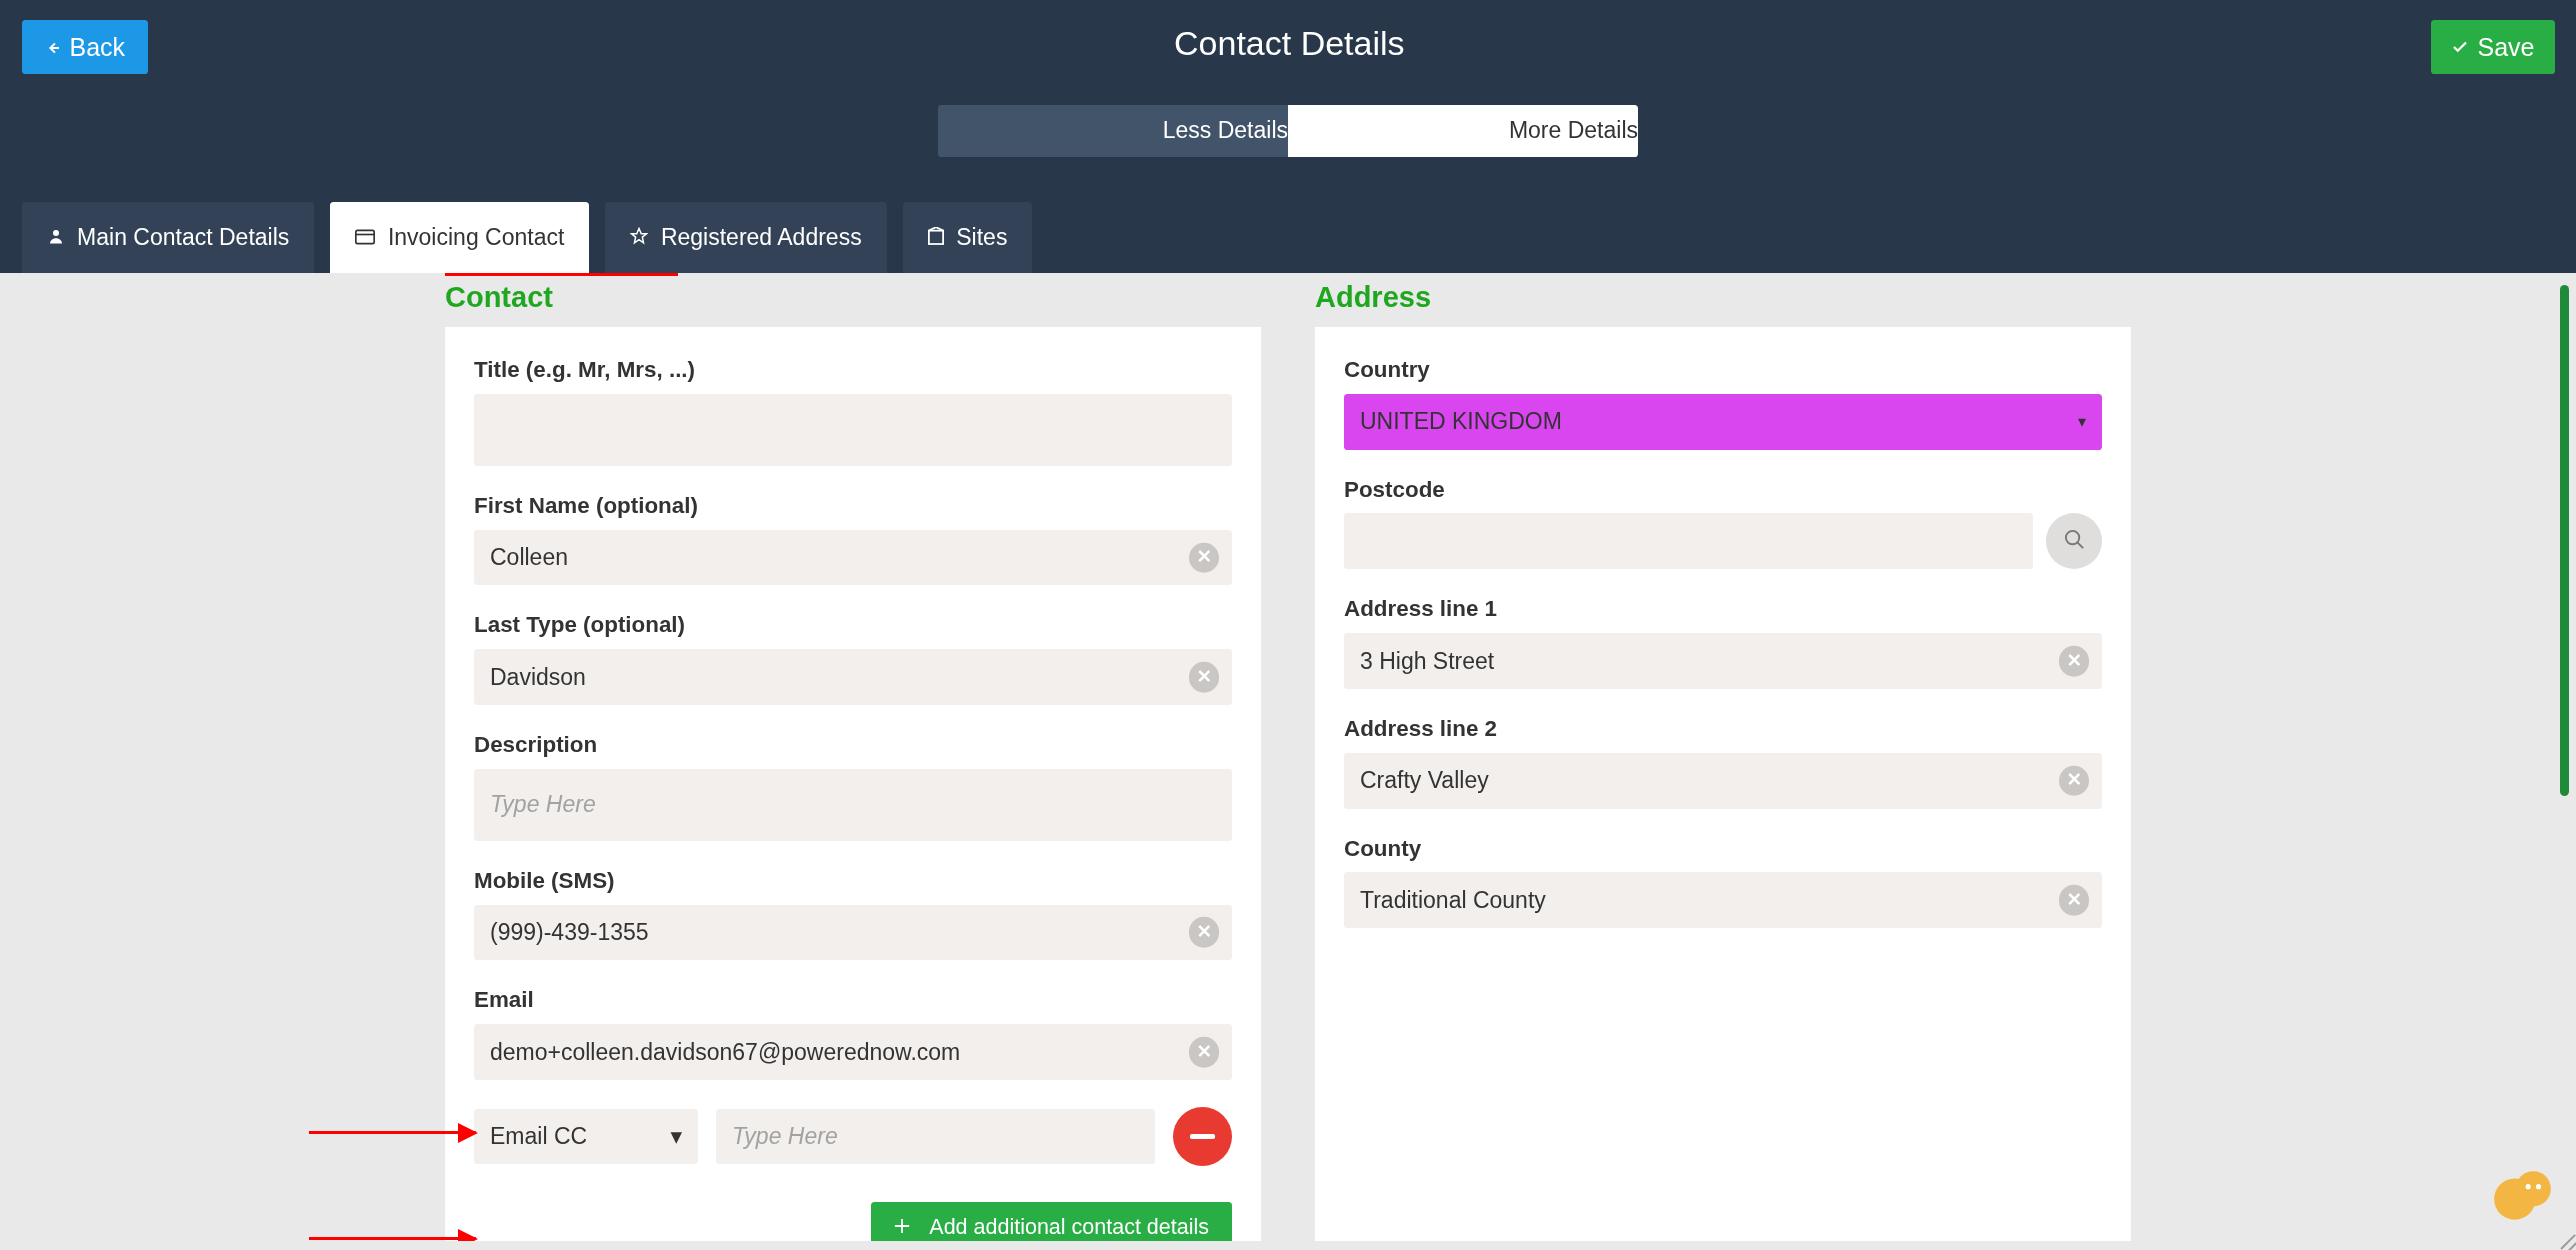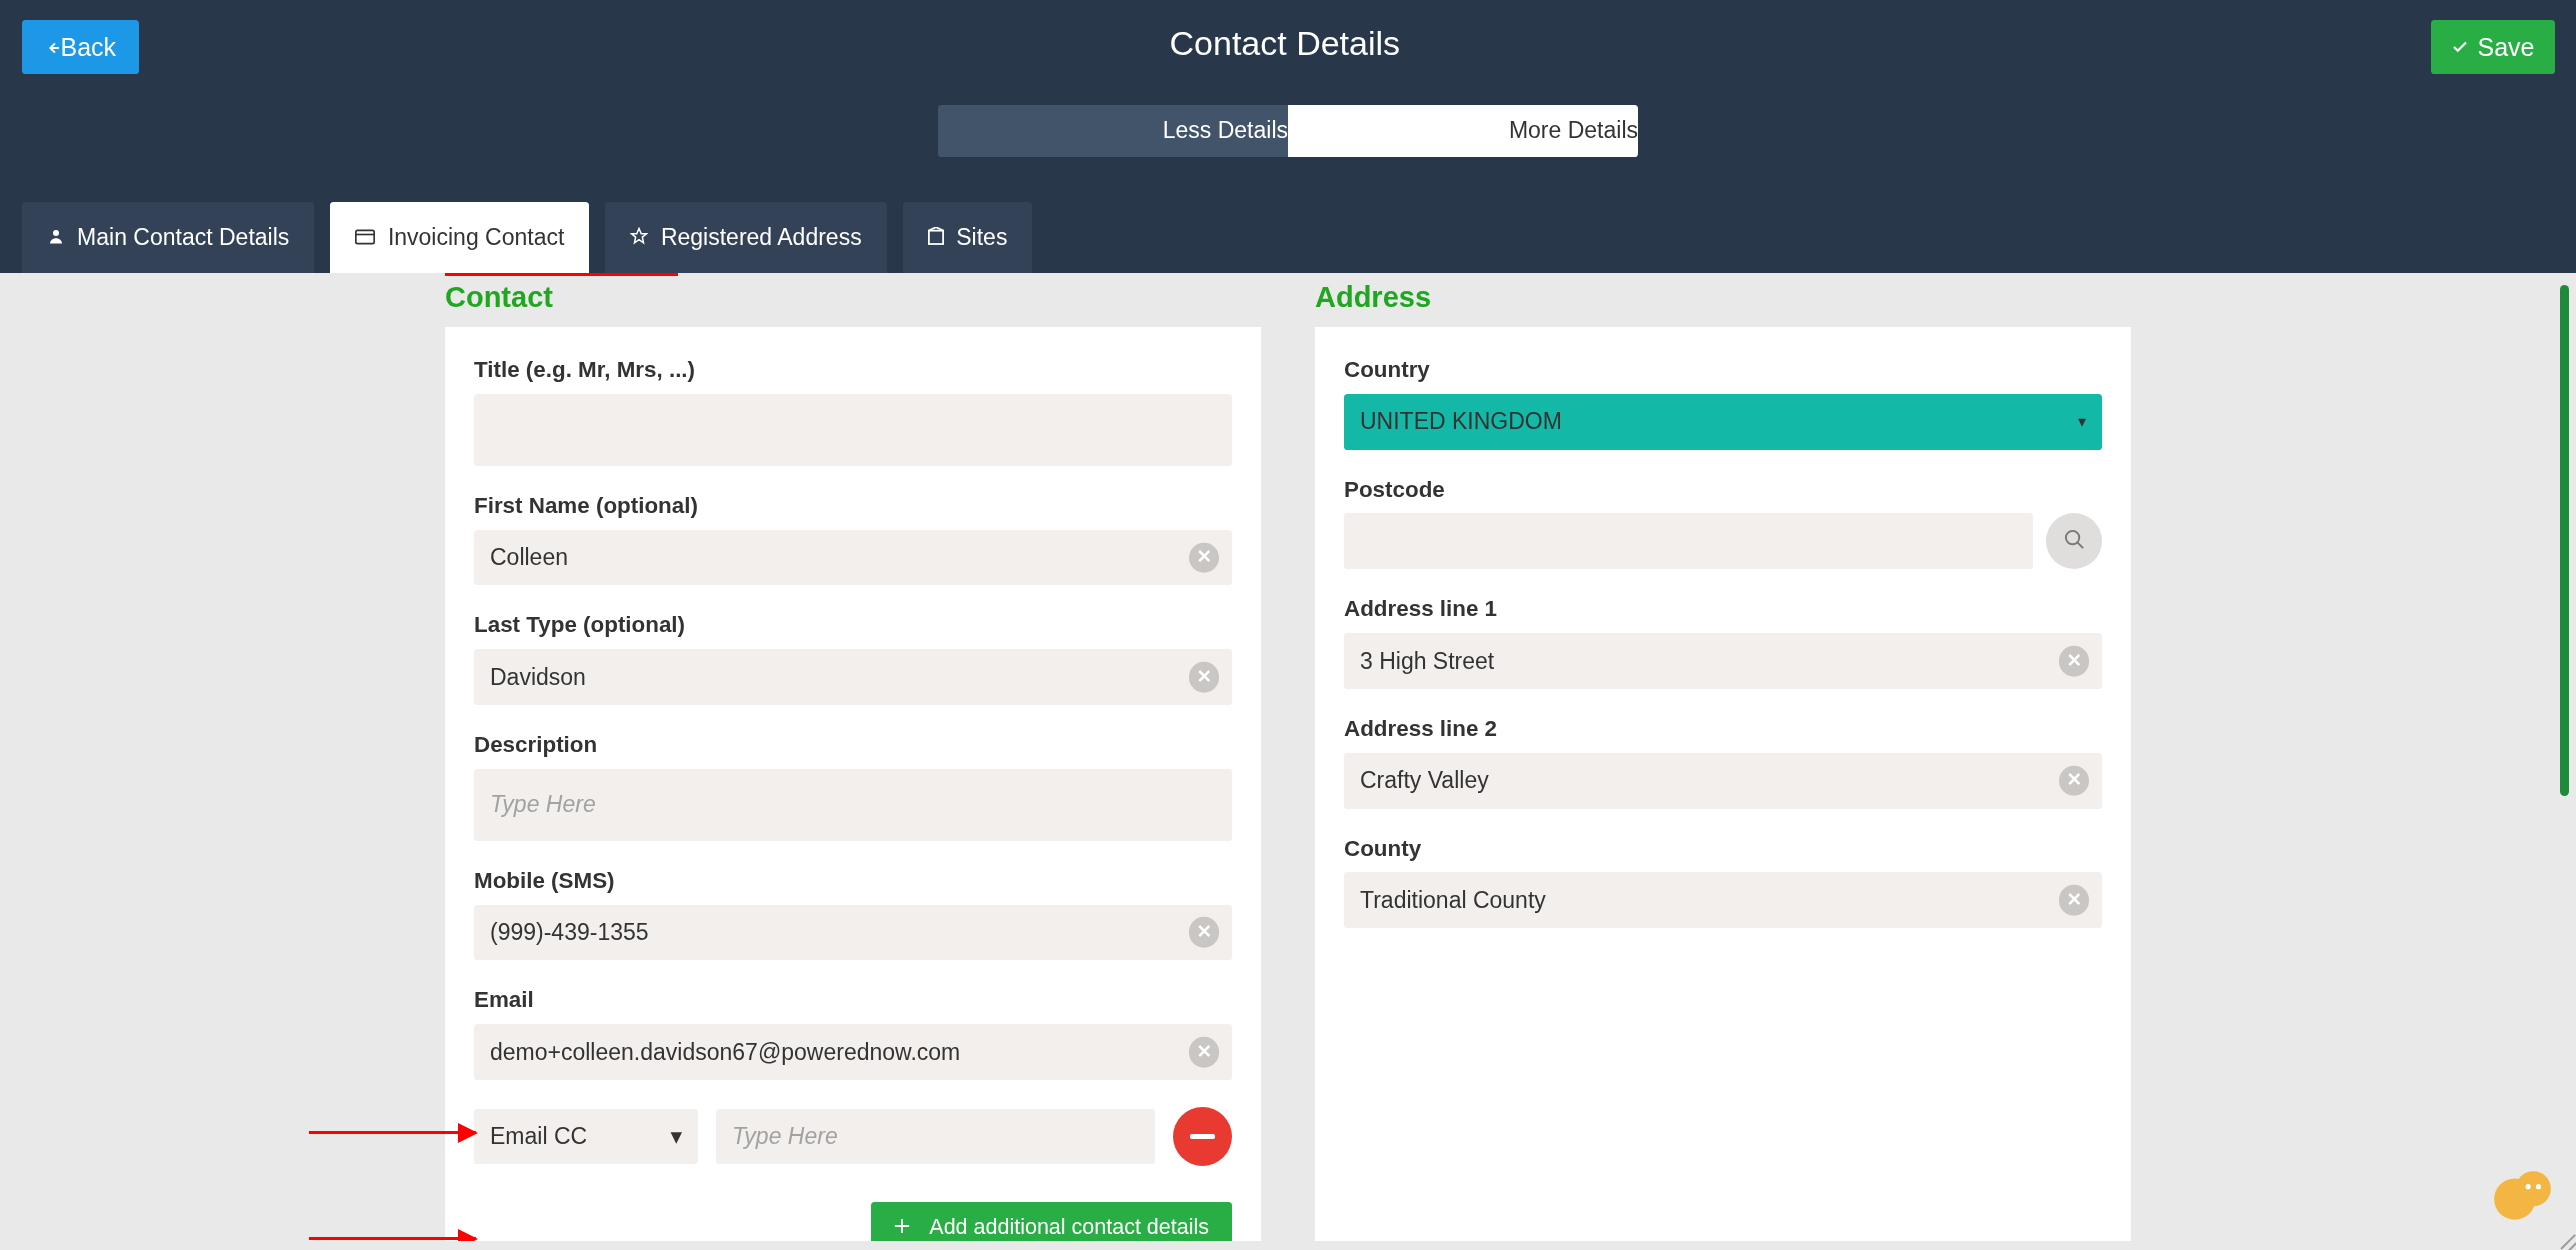--- a/index.html
+++ b/index.html
@@ -25,20 +25,21 @@
   }
   .back-btn {
     background: #1c98e7;
     color: #fff;
     border: none;
     padding: 12.6px 23px;
     font-size: 25px;
     border-radius: 3.6px;
     display: flex;
     align-items: center;
+    gap: 9px;
     cursor: pointer;
   }
   .save-btn {
     background: #29ae46;
     color: #fff;
     border: none;
     padding: 12.6px 20px;
     font-size: 25px;
     border-radius: 3.6px;
     display: flex;
@@ -176,21 +177,21 @@
     border: none;
     font-size: 16px;
     display: flex;
     align-items: center;
     justify-content: center;
     cursor: pointer;
   }
   .clear-btn svg { width: 12.6px; height: 12.6px; }
 
   .select-wrap {
-    background: #14b8a6;
+    background: #d946ef;
     border-radius: 3.6px;
     padding: 14.4px 16px;
     display: flex;
     align-items: center;
     justify-content: space-between;
     cursor: pointer;
   }
   .select-wrap .caret { font-size: 16px; }
 
   .postcode-row { display: flex; gap: 12.6px; align-items: center; }

